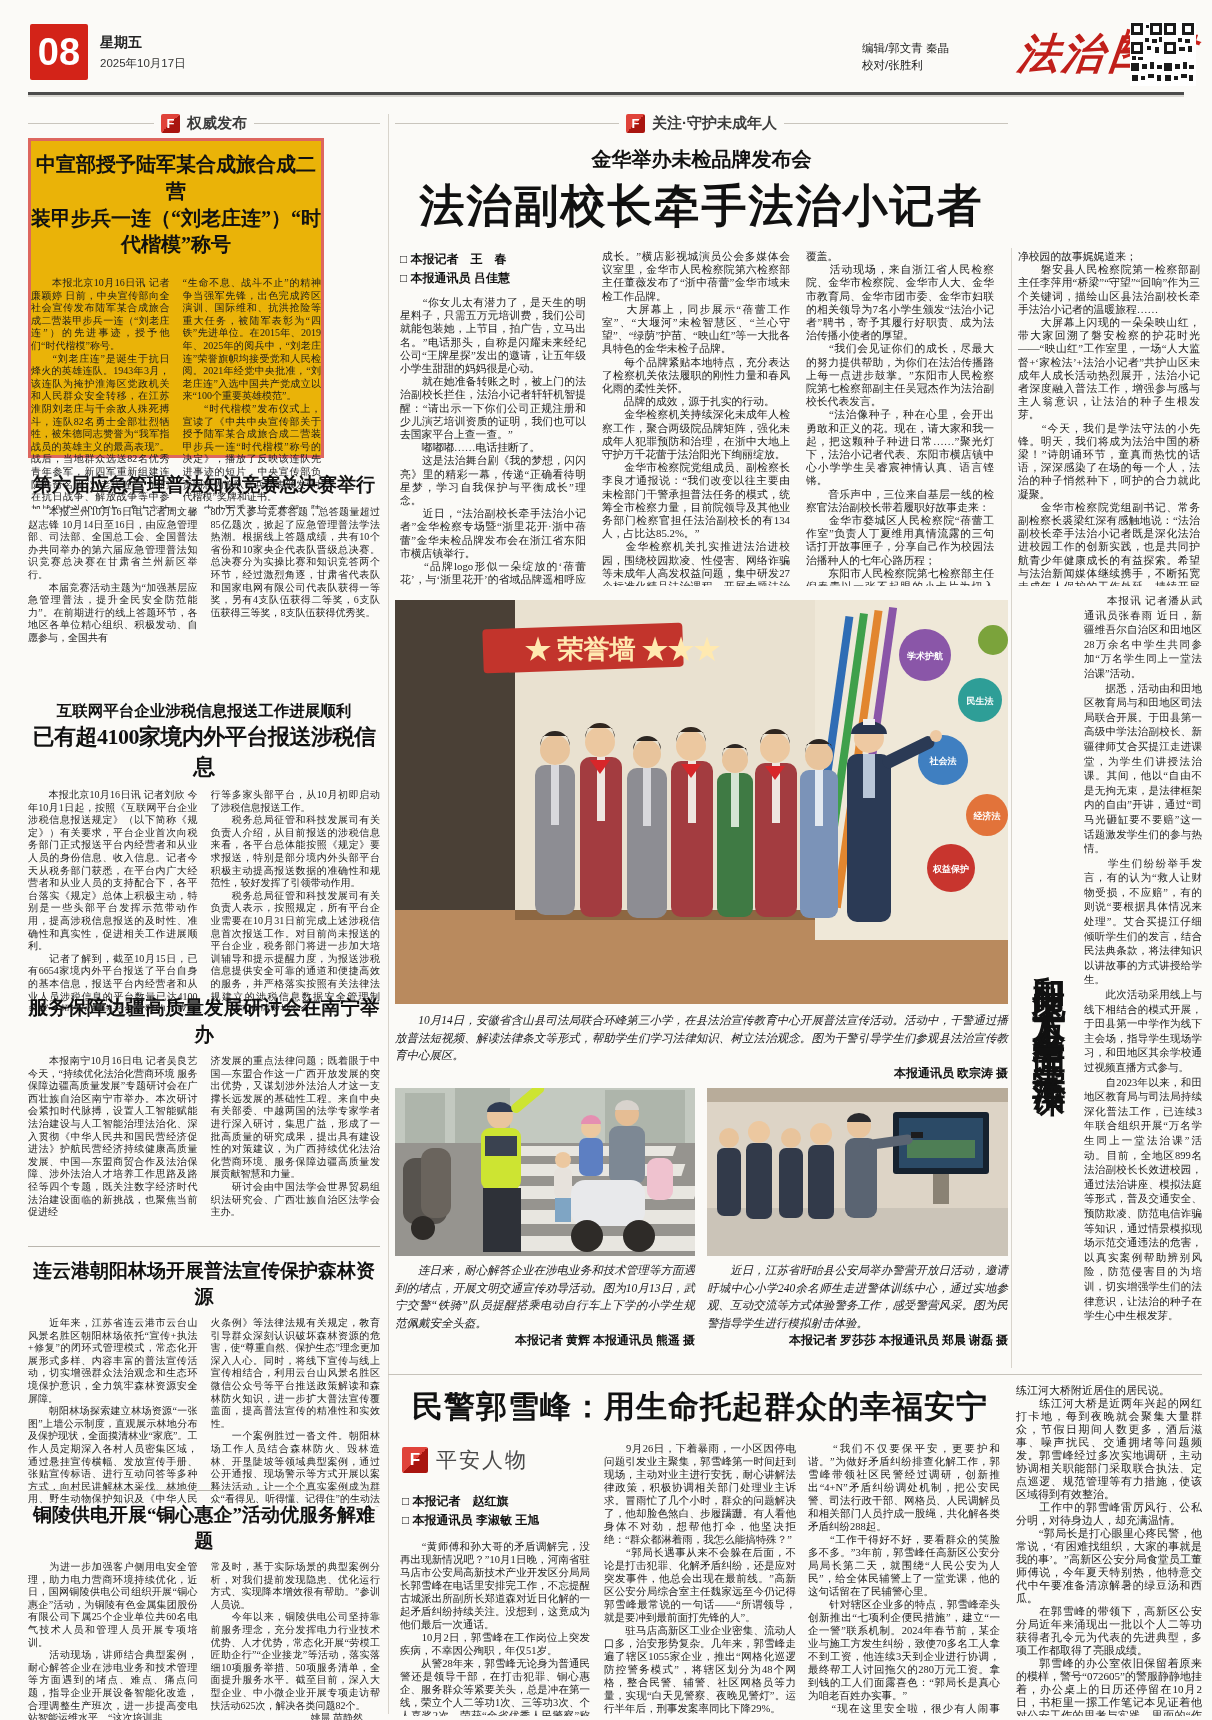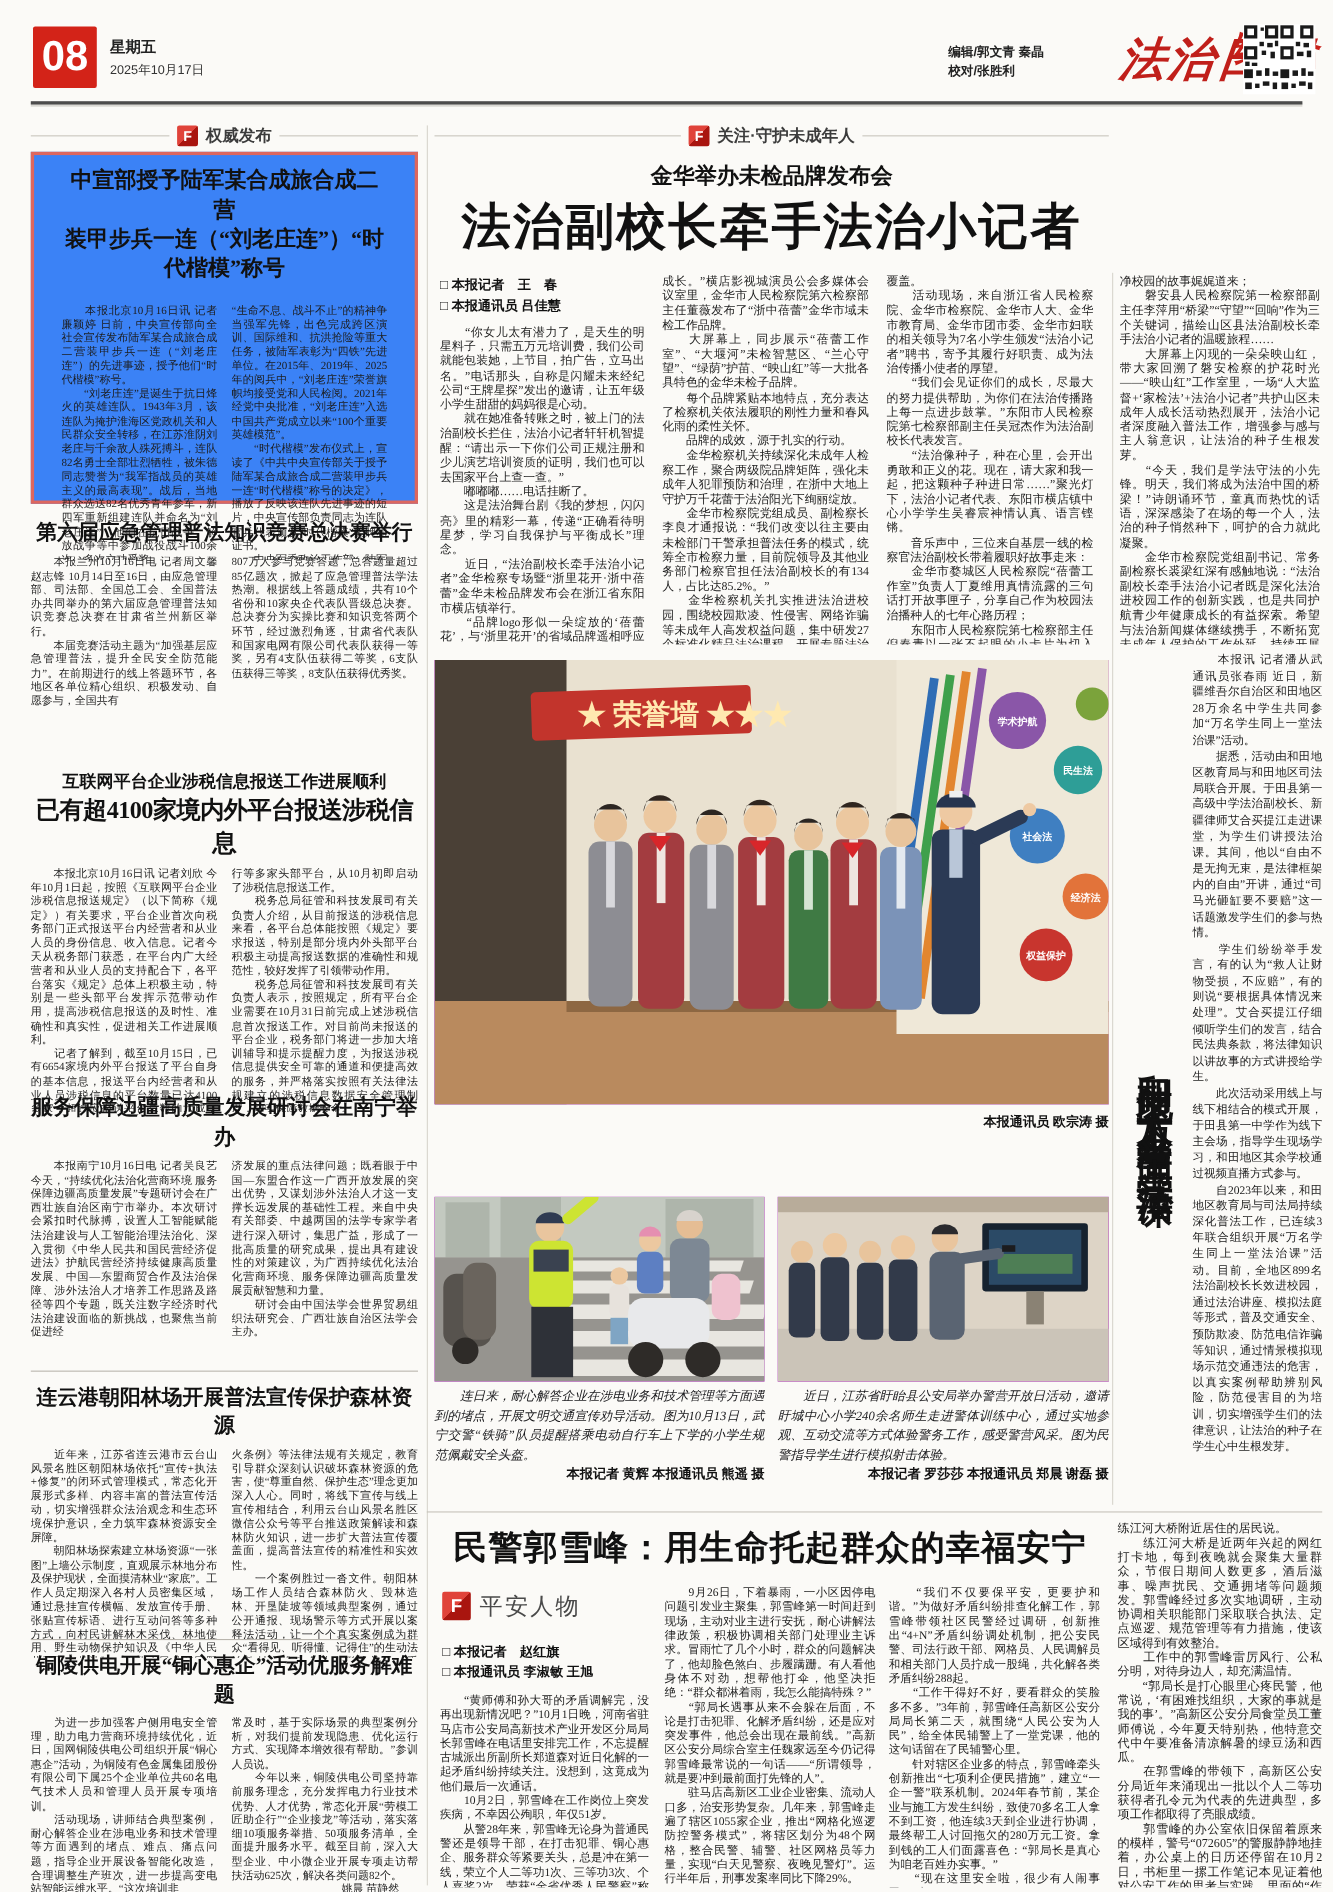--- a/index.html
+++ b/index.html
@@ -7,21 +7,21 @@
   #page { position:relative; width:1212px; height:1720px; margin:0 auto; background:#fbfaf7; overflow:hidden; }
   .abs { position:absolute; }
 
   
   .mh-num { left:30px; top:24px; width:58px; height:56px; background:#d32318; color:#fff;
             font:bold 38px/56px "Liberation Sans",sans-serif; text-align:center; border-radius:2px; }
   .mh-week { left:100px; top:34px; font-weight:bold; font-size:14px; color:#222; }
   .mh-date { left:100px; top:56px; font-size:11.5px; color:#333; }
   .mh-section { left:0; right:0; top:22px; text-align:right; color:#c9201a; font-size:35px;
                 font-weight:900; letter-spacing:10px; font-family:"Liberation Serif",serif; }
-  .mh-ed { left:862px; top:40px; width:160px; font-size:11.5px; color:#222; line-height:17px;font-weight:bold; }
+  .mh-ed { left:862px; top:40px; width:160px; font-size:11.5px; color:#222; line-height:17px; }
   .mh-logo { left:1018px; top:26px; font-family:"Liberation Serif",serif; font-weight:900; font-style:italic;
              color:#c01f1a; font-size:42px; transform:skewX(-6deg); letter-spacing:2px; }
   .mh-rule { left:28px; top:92px; width:1156px; height:2.5px; background:#4c4c4c; box-shadow:0 2px 0 #d9d7d2; }
 
   
   .vrule { width:1px; background:#d8d4cc; }
   .hrule { height:1px; background:#b9b5ad; }
   .badge-row { display:flex; align-items:center; justify-content:center; gap:7px; color:#3c3c3c;
                font-weight:bold; font-size:15px; }
   .badge-row .line { flex:1; height:1px; background:#c9c5bd; }
@@ -104,21 +104,21 @@
 
   <div class="abs vrule" style="left:388px;top:114px;height:1600px"></div>
   <div class="abs vrule" style="left:1011px;top:248px;height:1120px"></div>
 
   <div class="abs badge-row" style="left:28px;top:114px;width:352px">
     <div class="line"></div>
     <span class="fcube">F</span>
     <span>权威发布</span>
     <div class="line"></div>
   </div>
-  <div class="abs" style="left:28px;top:138px;width:352px;height:320px;border:3px solid #dd675f;padding:10px 25px;background:#3b82f6">
+  <div class="abs" style="left:28px;top:138px;width:296px;height:320px;border:3px solid #dd675f;padding:10px 0;background:#eab308">
     <div class="headline" style="font-size:20px;line-height:27px">中宣部授予陆军某合成旅合成二营</div>
     <div class="headline" style="font-size:20px;line-height:26px;margin-bottom:20px">装甲步兵一连（“刘老庄连”）“时代楷模”称号</div>
     <div class="cols2" style="height:232px">
       <div class="body-text" style="height:100%">　　本报北京10月16日讯 记者廉颖婷 日前，中央宣传部向全社会宣传发布陆军某合成旅合成二营装甲步兵一连（“刘老庄连”）的先进事迹，授予他们“时代楷模”称号。
 　　“刘老庄连”是诞生于抗日烽火的英雄连队。1943年3月，该连队为掩护淮海区党政机关和人民群众安全转移，在江苏淮阴刘老庄与千余敌人殊死搏斗，连队82名勇士全部壮烈牺牲，被朱德同志赞誉为“我军指战员的英雄主义的最高表现”。战后，当地群众选送82名优秀青年参军，新四军重新组建连队并命名为“刘老庄连”，他们在抗日战争、解放战争等中参加战役战斗100余次，多次立功受奖。
 　　党的十八大以来，该连队传承发扬“把生命献给党和人民”的热血忠诚，以</div>
       <div class="body-text" style="height:100%">“生命不息、战斗不止”的精神争当强军先锋，出色完成跨区演训、国际维和、抗洪抢险等重大任务，被陆军表彰为“四铁”先进单位。在2015年、2019年、2025年的阅兵中，“刘老庄连”荣誉旗帜均接受党和人民检阅。2021年经党中央批准，“刘老庄连”入选中国共产党成立以来“100个重要英雄模范”。
 　　“时代楷模”发布仪式上，宣读了《中共中央宣传部关于授予陆军某合成旅合成二营装甲步兵一连“时代楷模”称号的决定》，播放了反映该连队先进事迹的短片，中央宣传部负责同志为连队官兵代表颁发“时代楷模”奖牌和证书。
 　　中央军委政治工作部、陆军党委和河北、江苏省委负责同志，以及部队官兵、首都高校师生代表参加发布仪式。</div>
     </div>
@@ -305,20 +305,21 @@
           <rect x="20" y="133" width="12" height="6" fill="#efefef"></rect>
           <rect x="4" y="168" width="44" height="168" rx="10" fill="#2b3a55"></rect>
           <rect x="20" y="168" width="12" height="44" fill="#b9c6d8"></rect>
           <rect x="40" y="172" width="56" height="13" rx="6" fill="#2b3a55" transform="rotate(-26 40 178)"></rect>
           <circle cx="93" cy="150" r="6" fill="#eec9a2"></circle>
         </g>
       </g>
     </svg>
   </div>
   <div class="abs" style="left:395px;top:1012px;width:613px">
+    <div class="caption">　　10月14日，安徽省含山县司法局联合环峰第三小学，在县法治宣传教育中心开展普法宣传活动。活动中，干警通过播放普法短视频、解读法律条文等形式，帮助学生们学习法律知识、树立法治观念。图为干警引导学生们参观县法治宣传教育中心展区。</div>
     <div class="credit">本报通讯员 欧宗涛 摄</div>
   </div>
 
   <div class="abs photo-frame" style="left:395px;top:1088px;width:300px;height:168px">
     <svg width="300" height="168" viewBox="0 0 300 168">
       <rect width="300" height="168" fill="#d9ddd6"></rect>
       <rect x="0" y="0" width="300" height="55" fill="#c3c9c0"></rect>
       <g fill="#aeb5ab">
           <rect x="10" y="5" width="40" height="50"></rect>
           <rect x="60" y="0" width="55" height="55"></rect>

